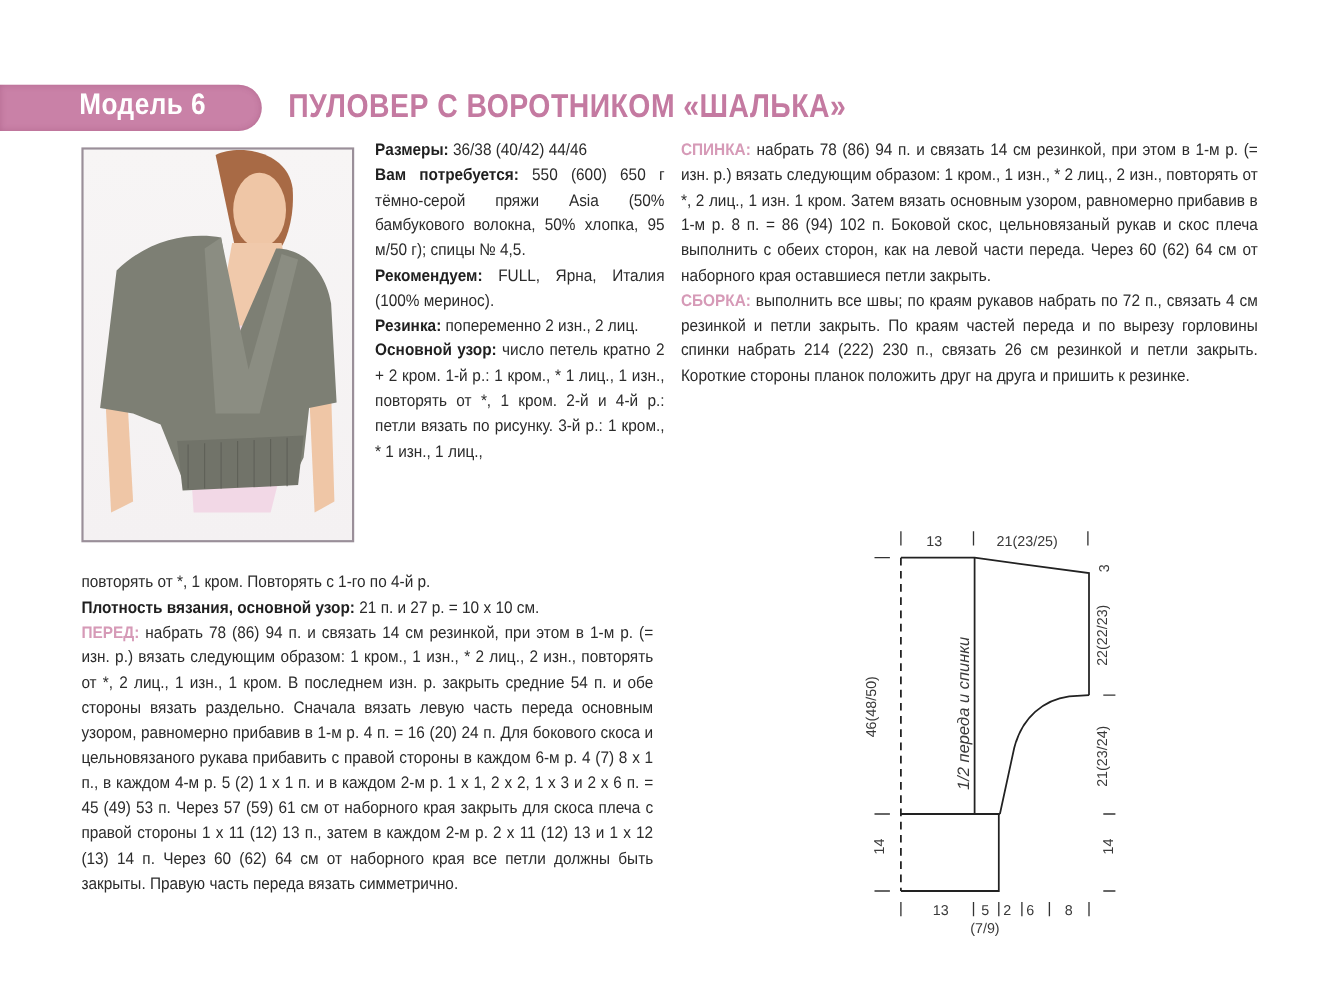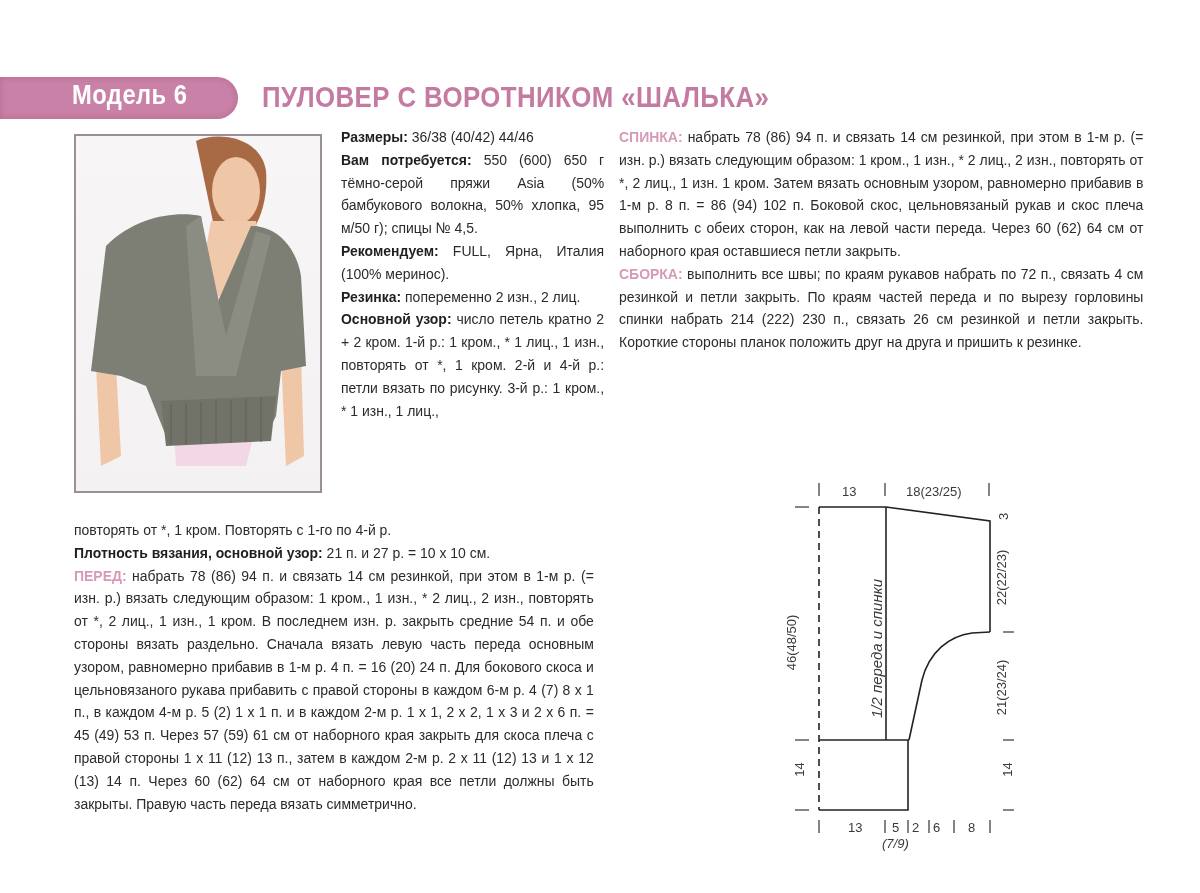--- a/index.html
+++ b/index.html
@@ -140,33 +140,33 @@
       <line x1="795" y1="820" x2="795" y2="833"></line>
         <line x1="861" y1="820" x2="861" y2="833"></line>
       <line x1="884" y1="820" x2="884" y2="833"></line>
         <line x1="905" y1="820" x2="905" y2="833"></line>
       <line x1="930" y1="820" x2="930" y2="833"></line>
         <line x1="966" y1="820" x2="966" y2="833"></line>
     </g>
   </svg>
 
   <div class="dlabel" style="left:58px;top:14px;">13</div>
-  <div class="dlabel" style="left:122px;top:14px;">18(23/25)</div>
+  <div class="dlabel" style="left:122px;top:14px;">21(23/25)</div>
 
   <div class="dlabel" style="left:-20px;top:165px;transform:rotate(-90deg);">46(48/50)</div>
   <div class="dlabel" style="left:8px;top:292px;transform:rotate(-90deg);">14</div>
 
   <div class="dlabel" style="left:-8px;top:170px;width:200px;text-align:center;transform:rotate(-90deg);font-style:italic;font-size:15px;">1/2 переда и спинки</div>
 
   <div class="dlabel" style="left:216px;top:39px;transform:rotate(-90deg);">3</div>
   <div class="dlabel" style="left:190px;top:100px;transform:rotate(-90deg);">22(22/23)</div>
   <div class="dlabel" style="left:190px;top:210px;transform:rotate(-90deg);">21(23/24)</div>
   <div class="dlabel" style="left:216px;top:292px;transform:rotate(-90deg);">14</div>
 
   <div class="dlabel" style="left:64px;top:350px;">13</div>
   <div class="dlabel" style="left:108px;top:350px;">5</div>
   <div class="dlabel" style="left:128px;top:350px;">2</div>
   <div class="dlabel" style="left:149px;top:350px;">6</div>
   <div class="dlabel" style="left:184px;top:350px;">8</div>
-  <div class="dlabel" style="left:98px;top:366px;font-style:italic;">(7/9)</div>
+  <div class="dlabel" style="left:98px;top:366px;">(7/9)</div>
 </div>
 
 <div class="logo">Страна Мам.ру</div>
 
 </body></html>

